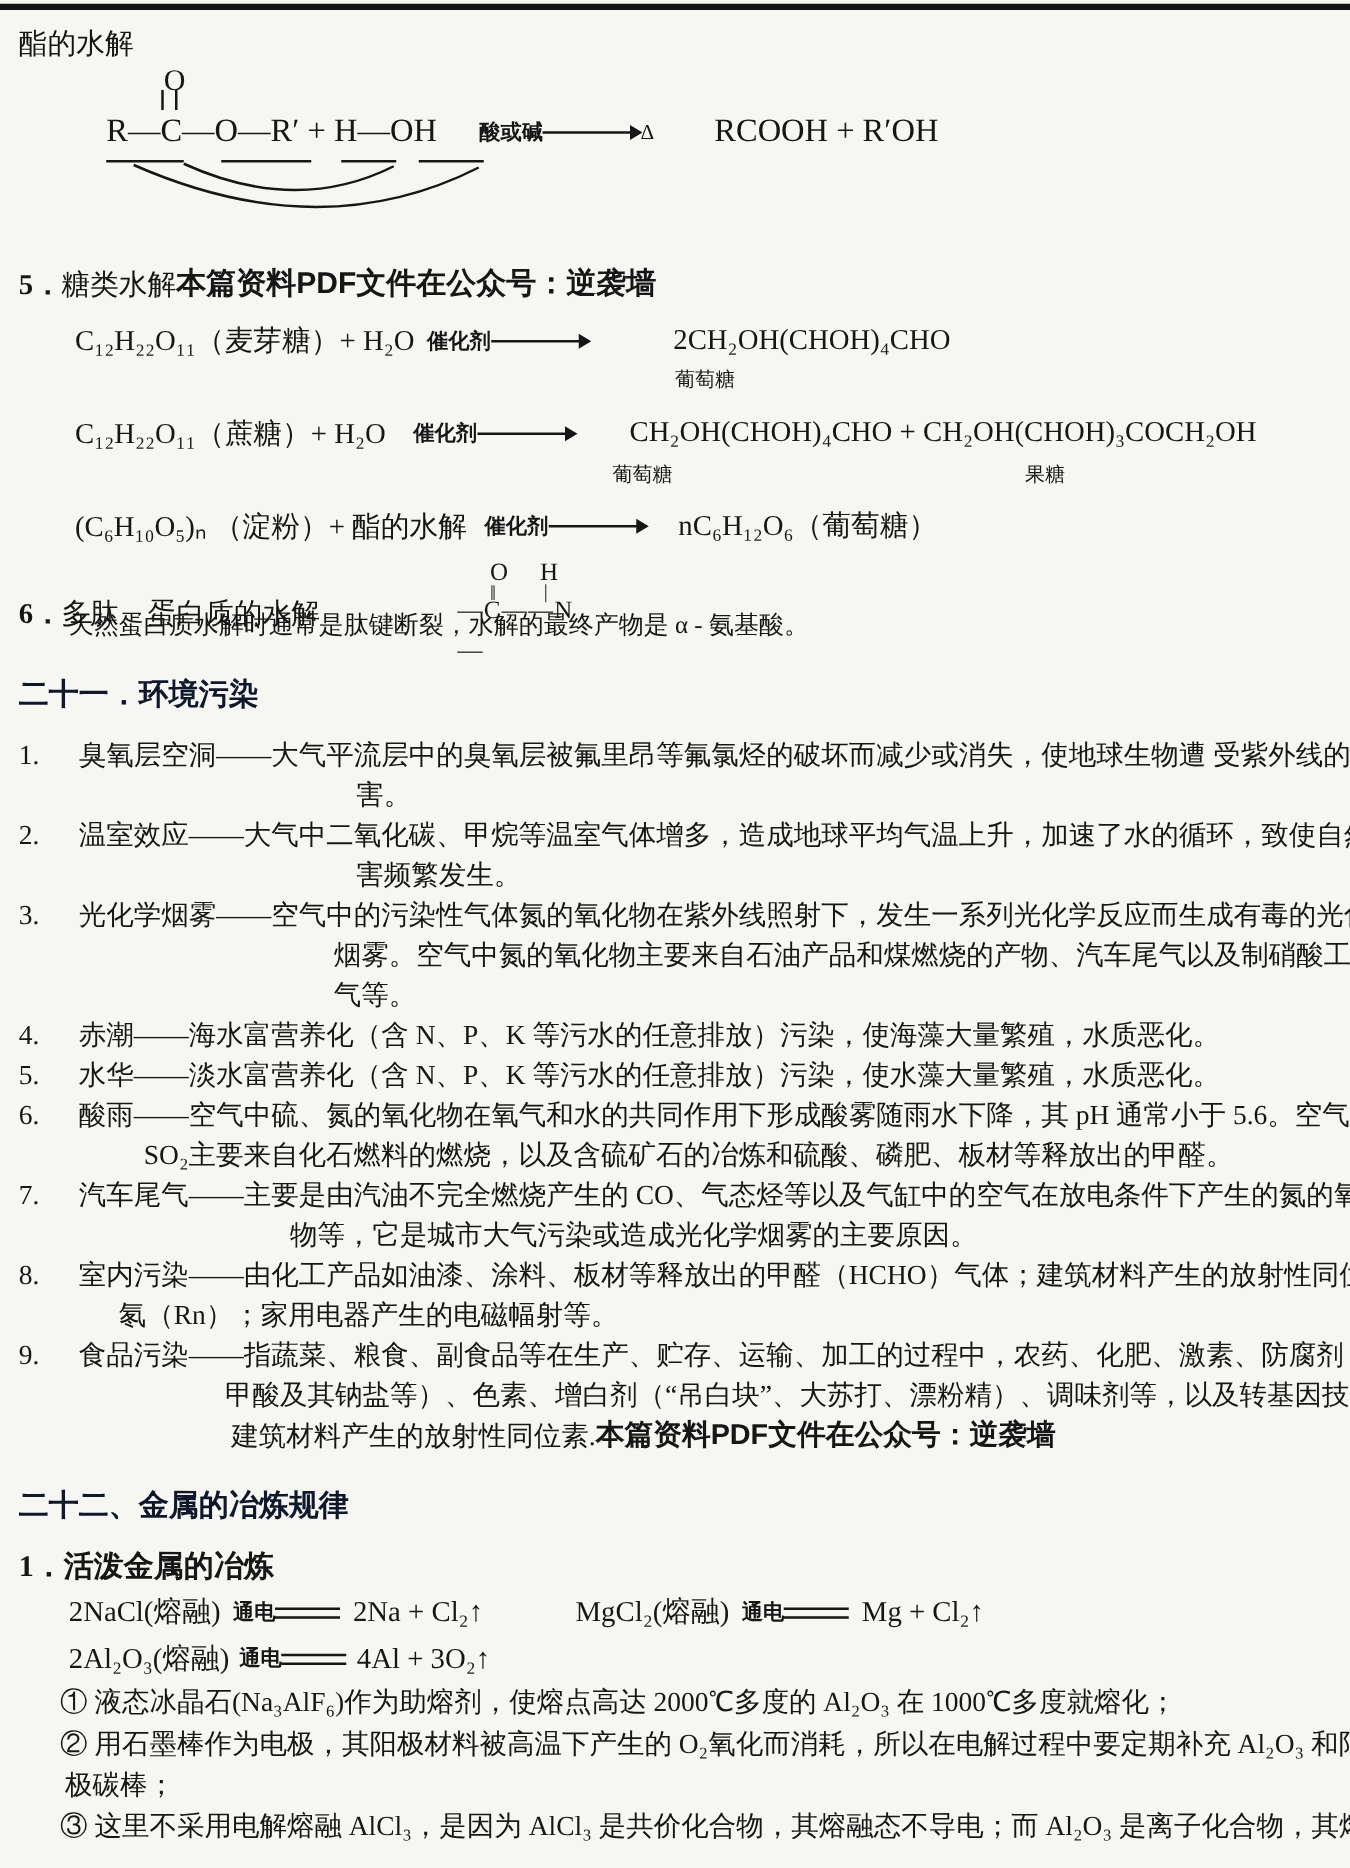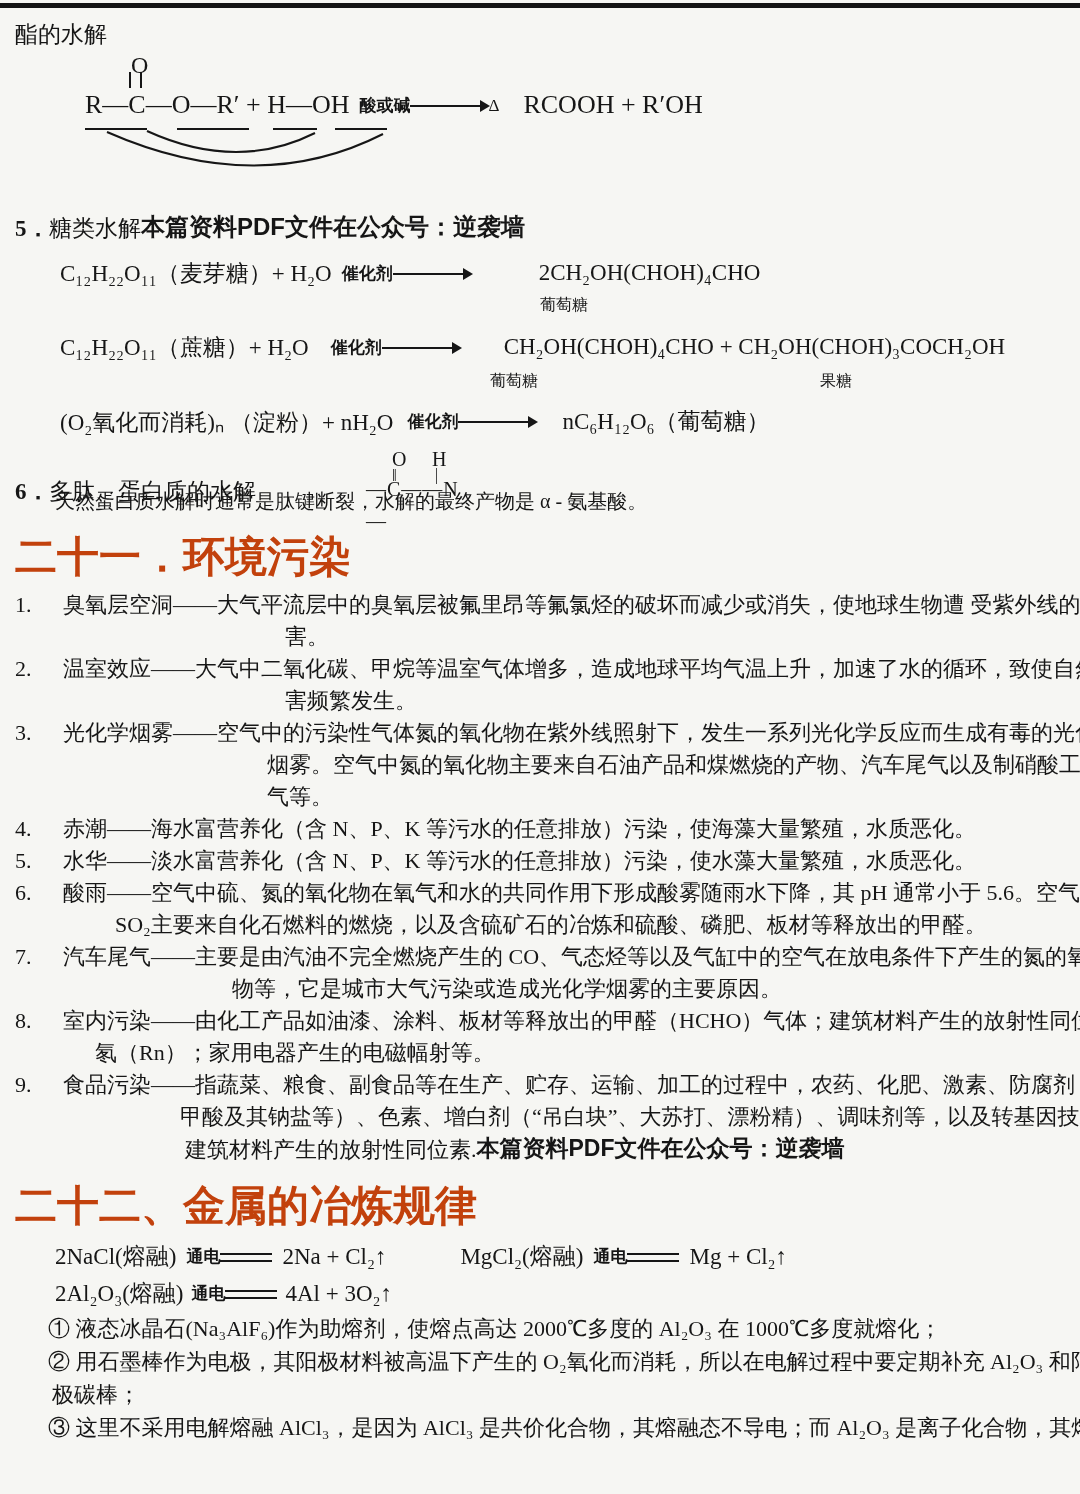--- a/index.html
+++ b/index.html
@@ -16,21 +16,21 @@
 
   
   .body-line{font-size:20px;line-height:32px;white-space:nowrap;}
 
   
   .ester-head{font-size:23px;line-height:30px;margin-top:6px;}
   .ester-wrap{position:relative;height:150px;margin-top:2px;}
   .carbonyl-o{position:absolute;left:116px;top:0;font-size:24px;}
   .dbl-bond{position:absolute;left:114px;top:20px;width:9px;height:16px;
             border-left:2px solid #161616;border-right:2px solid #161616;}
-  .ester-row{position:absolute;left:70px;top:38px;font-size:26px;white-space:nowrap;display:flex;align-items:center;}
+  .ester-row{position:absolute;left:70px;top:38px;font-size:26px;white-space:nowrap;display:flex;align-items:center;gap:24px;}
   .ester-products{font-size:26px;margin-left:14px;}
   .curves{position:absolute;left:62px;top:72px;}
 
   
   .rxn{display:inline-flex;flex-direction:row;align-items:center;margin:0 10px;vertical-align:middle;}
   .rxn .cond{font-family:"Liberation Sans", sans-serif;font-weight:bold;font-size:17px;line-height:19px;}
   .rxn .delta{font-size:17px;line-height:17px;}
   .arr{position:relative;display:inline-block;height:2px;background:#161616;width:78px;margin:3px 0 2px;}
   .arr:after{content:"";position:absolute;right:-2px;top:-5px;
              border-left:10px solid #161616;border-top:6px solid transparent;border-bottom:6px solid transparent;}
@@ -47,21 +47,21 @@
 
   
   .pep{position:relative;display:inline-block;width:104px;height:56px;margin-left:110px;vertical-align:-34px;font-size:20px;}
   .pep .po{position:absolute;left:26px;top:0;}
   .pep .pd{position:absolute;left:26px;top:17px;font-size:17px;}
   .pep .ph{position:absolute;left:66px;top:0;}
   .pep .ps{position:absolute;left:69px;top:16px;font-size:16px;}
   .pep .pc{position:absolute;left:0;top:30px;letter-spacing:1px;}
 
   
-  h2{font-family:"Liberation Sans", sans-serif;font-size:42px;line-height:36px;margin:22px 0 14px 0;font-weight:bold;color:#c2410c;}
+  h2{font-family:"Liberation Sans", sans-serif;font-size:24px;line-height:36px;margin:22px 0 14px 0;font-weight:bold;color:#0f172a;}
   .sub-head{font-size:24px;font-weight:bold;line-height:34px;margin-top:10px;}
 
   
   .env{margin-top:6px;}
   .item-first{font-size:22px;line-height:32px;white-space:nowrap;display:flex;}
   .inum{display:inline-block;width:48px;flex:none;}
   .cont{font-size:22px;line-height:32px;white-space:nowrap;}
 
   
   .p-paren{font-size:22px;line-height:33px;margin-left:10px;white-space:nowrap;}
@@ -128,21 +128,21 @@
       <span class="arr"></span>
     </span>
     <span style="margin-left:34px;">CH₂OH(CHOH)₄CHO + CH₂OH(CHOH)₃COCH₂OH</span>
   </div>
   <div class="label-row">
     <span style="left:475px;top:4px;">葡萄糖</span>
     <span style="left:805px;top:4px;">果糖</span>
   </div>
 
   <div class="eq-row">
-    <span class="eq-lhs">(O₂氧化而消耗)ₙ （淀粉）+ nH₂O</span>
+    <span class="eq-lhs">(C₆H₁₀O₅)ₙ （淀粉）+ 酯的水解</span>
     <span class="rxn" style="margin-left:14px;">
       <span class="cond">催化剂</span>
       <span class="arr"></span>
     </span>
     <span style="margin-left:16px;">nC₆H₁₂O₆（葡萄糖）</span>
   </div>
 
   <div class="sec-line" style="margin-top:2px;height:48px;">
     <span class="sec-num">6．</span>
     <span>多肽、蛋白质的水解</span>
@@ -212,20 +212,21 @@
       <span>食品污染——指蔬菜、粮食、副食品等在生产、贮存、运输、加工的过程中，农药、化肥、激素、防腐剂（苯</span>
     </div>
     <div class="cont" style="padding-left:165px;">甲酸及其钠盐等）、色素、增白剂（“吊白块”、大苏打、漂粉精）、调味剂等，以及转基因技术</div>
     <div class="cont" style="padding-left:170px;">
       <span>建筑材料产生的放射性同位素.</span><span class="watermark" style="font-size:23px;">本篇资料PDF文件在公众号：逆袭墙</span>
     </div>
   </div>
 
   <h2>二十二、金属的冶炼规律</h2>
 
+  <div class="sub-head">1．活泼金属的冶炼</div>
 
   <div class="eq22">
     <span>2NaCl(熔融)</span>
     <span class="rxn">
       <span class="cond">通电</span>
       <span class="dline"></span>
     </span>
     <span>2Na + Cl₂↑</span>
     <span class="gap"></span>
     <span>MgCl₂(熔融)</span>

